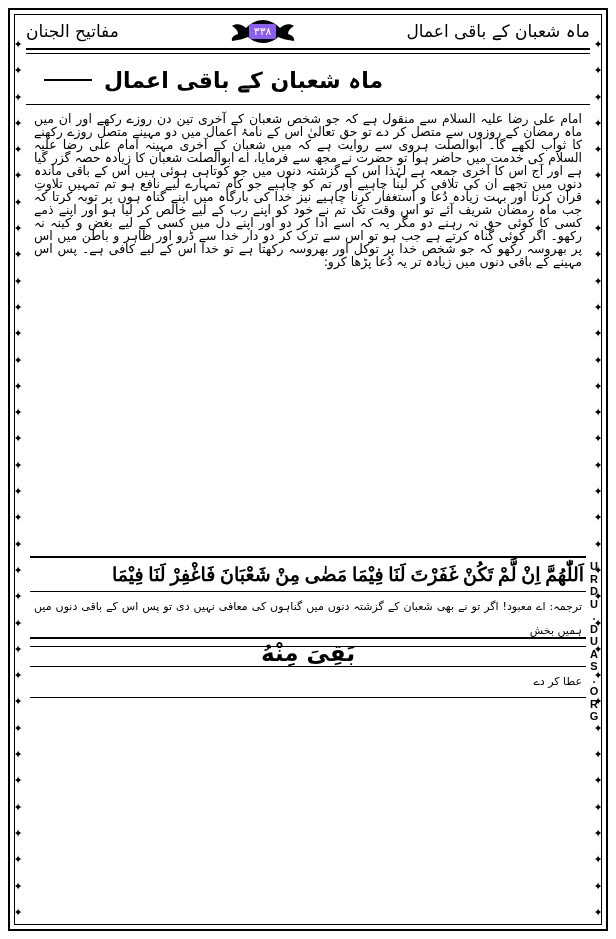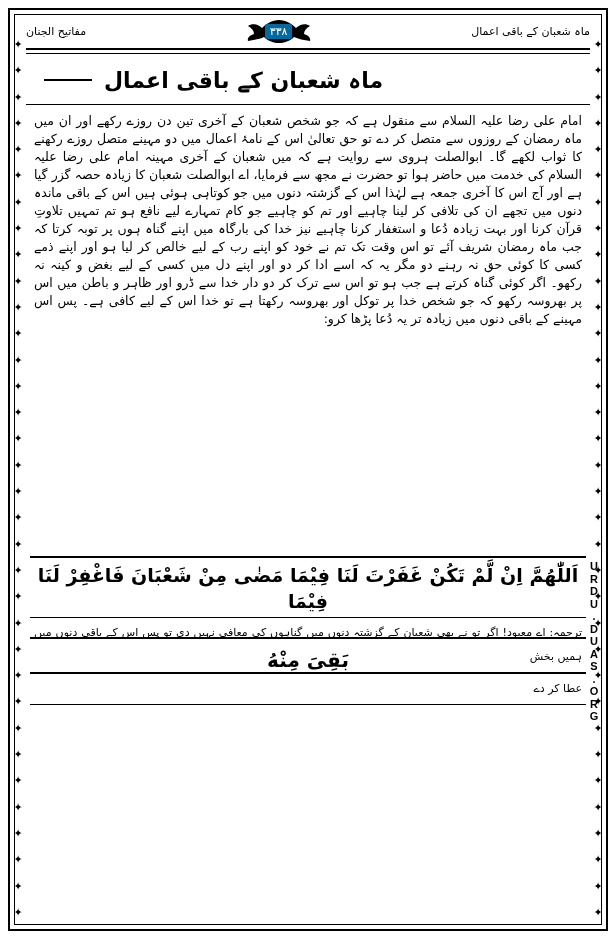--- a/index.html
+++ b/index.html
@@ -45,39 +45,39 @@
   
   .header{
     position:absolute;
     left:26px;right:26px;top:16px;
     height:30px;
     display:flex;
     align-items:center;
     justify-content:space-between;
   }
   .header-side{
-    font-size:11px;
+    font-size:17px;
     direction:rtl;
     white-space:nowrap;
   }
   .header-center{
     position:relative;
     width:70px;height:26px;
     display:flex;align-items:center;justify-content:center;
   }
   .ornament{
     position:absolute;
     left:0;top:0;
     width:70px;height:26px;
   }
   .page-num{
     position:relative;
     font-size:11px;
     color:#fff;
-    background:#0369a1;
+    background:#8b5cf6;
     padding:1px 5px;
     border-radius:2px;
     z-index:2;
   }
   .rule-double{
     position:absolute;
     left:26px;right:26px;
     border-top:2px solid #000;
     border-bottom:1px solid #000;
     height:3px;
@@ -113,21 +113,21 @@
     border-top:1px solid #000;
   }
 
   
   .body-block{
     position:absolute;
     left:34px;right:34px;
     direction:rtl;
     text-align:justify;
     font-size:12.5px;
-    line-height:18px;
+    line-height:13px;
   }
   .body-main{top:112px;}
   .body-main p{margin:0;}
 
   
   .side-label{
     position:absolute;
     right:15px;
     top:560px;
     width:14px;
@@ -144,40 +144,40 @@
   .dua-box{
     position:absolute;
     left:30px;right:30px;
     direction:rtl;
     border-top:2px solid #000;
     border-bottom:1px solid #000;
   }
   .dua-arabic{
     font-size:19px;
     font-weight:bold;
-    text-align:center;
     padding:4px 2px 3px;
     line-height:26px;
     letter-spacing:0px;
+    font-family:Liberation Serif, serif;
   }
   .dua-sep{
     border-top:1px solid #000;
   }
   .dua-trans{
     font-size:11px;
     text-align:justify;
     padding:3px 4px 3px;
     line-height:24px;
     direction:rtl;
   }
   .dua-small-arabic{
-    font-size:20px;
+    font-size:23px;
     font-weight:bold;
     text-align:center;
-    padding:10px 2px 2px;
+    padding:3px 2px 2px;
     line-height:22px;
   }
 </style>
 </head>
 <body>
 
 <div class="page">
 
   <div class="outer-frame"></div>
   <div class="inner-frame"></div>

